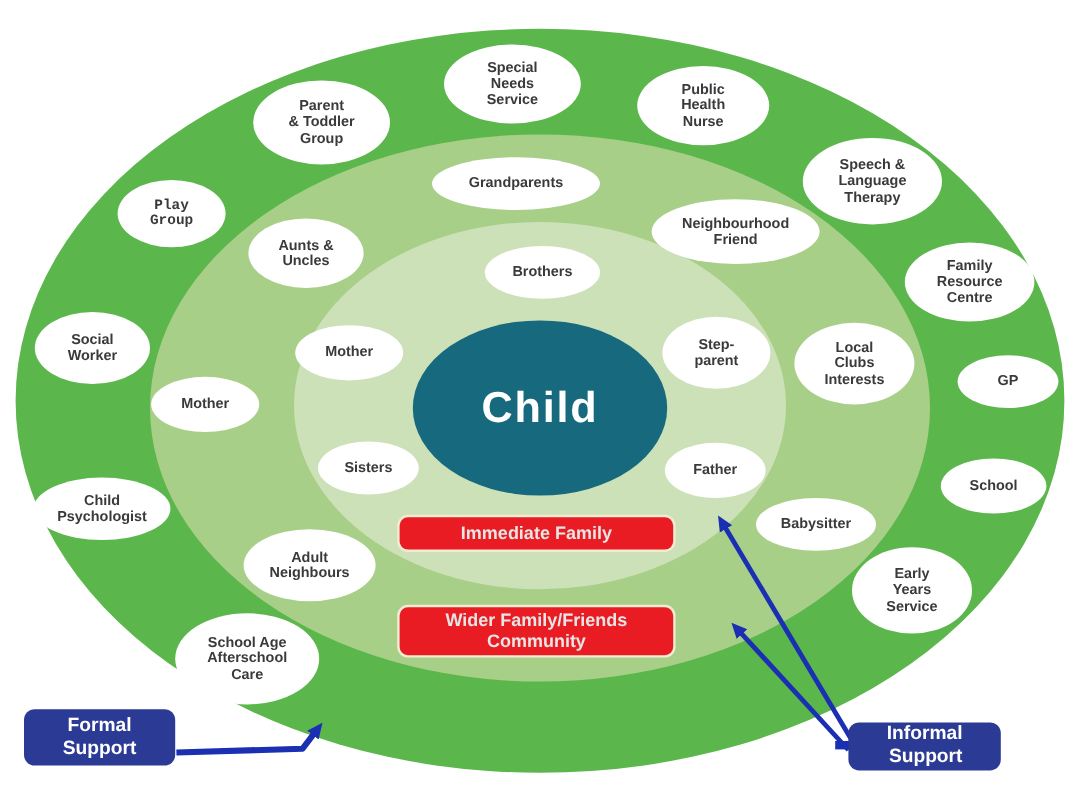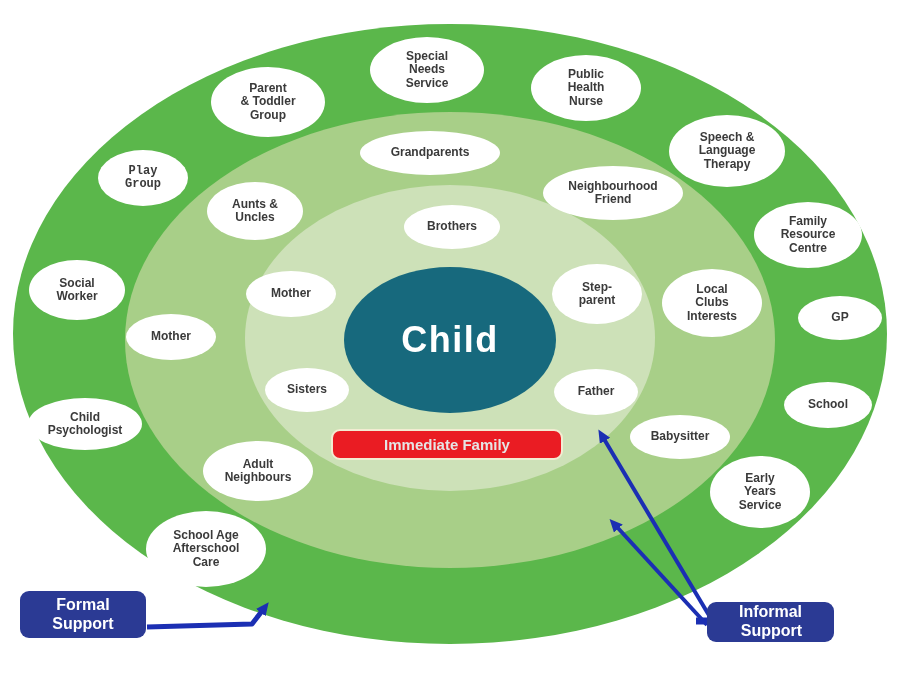--- a/index.html
+++ b/index.html
@@ -102,20 +102,22 @@
 Neighbours</div>
       <div class="bubble" style="left: 710px; top: 456px; width: 100px; height: 72px;">Early
 Years
 Service</div>
       <div class="bubble" style="left: 146px; top: 511px; width: 120px; height: 76px;">School Age
 Afterschool
 Care</div>
     </div>
 
   <div class="ring-label" id="label-immediate">Immediate Family</div>
+  <div class="ring-label" id="label-wider">Wider Family/Friends
+Community</div>
 
   <svg class="arrow-layer" width="900" height="675" viewBox="0 0 900 675">
     <defs>
       <marker id="ah" markerUnits="userSpaceOnUse" markerWidth="20" markerHeight="16" refX="2" refY="6" orient="auto">
         <path class="arrow-head" d="M0,0 L13,6 L0,12 Z"></path>
       </marker>
     </defs>
     <path class="arrow-line" stroke-width="5" marker-end="url(#ah)" d="M147,627 L252,624 L262,611"></path>
     <line class="arrow-line" stroke-width="7" x1="716" y1="621" x2="696" y2="621"></line>
     <line class="arrow-line" stroke-width="4" marker-end="url(#ah)" x1="710" y1="617" x2="604" y2="439"></line>

